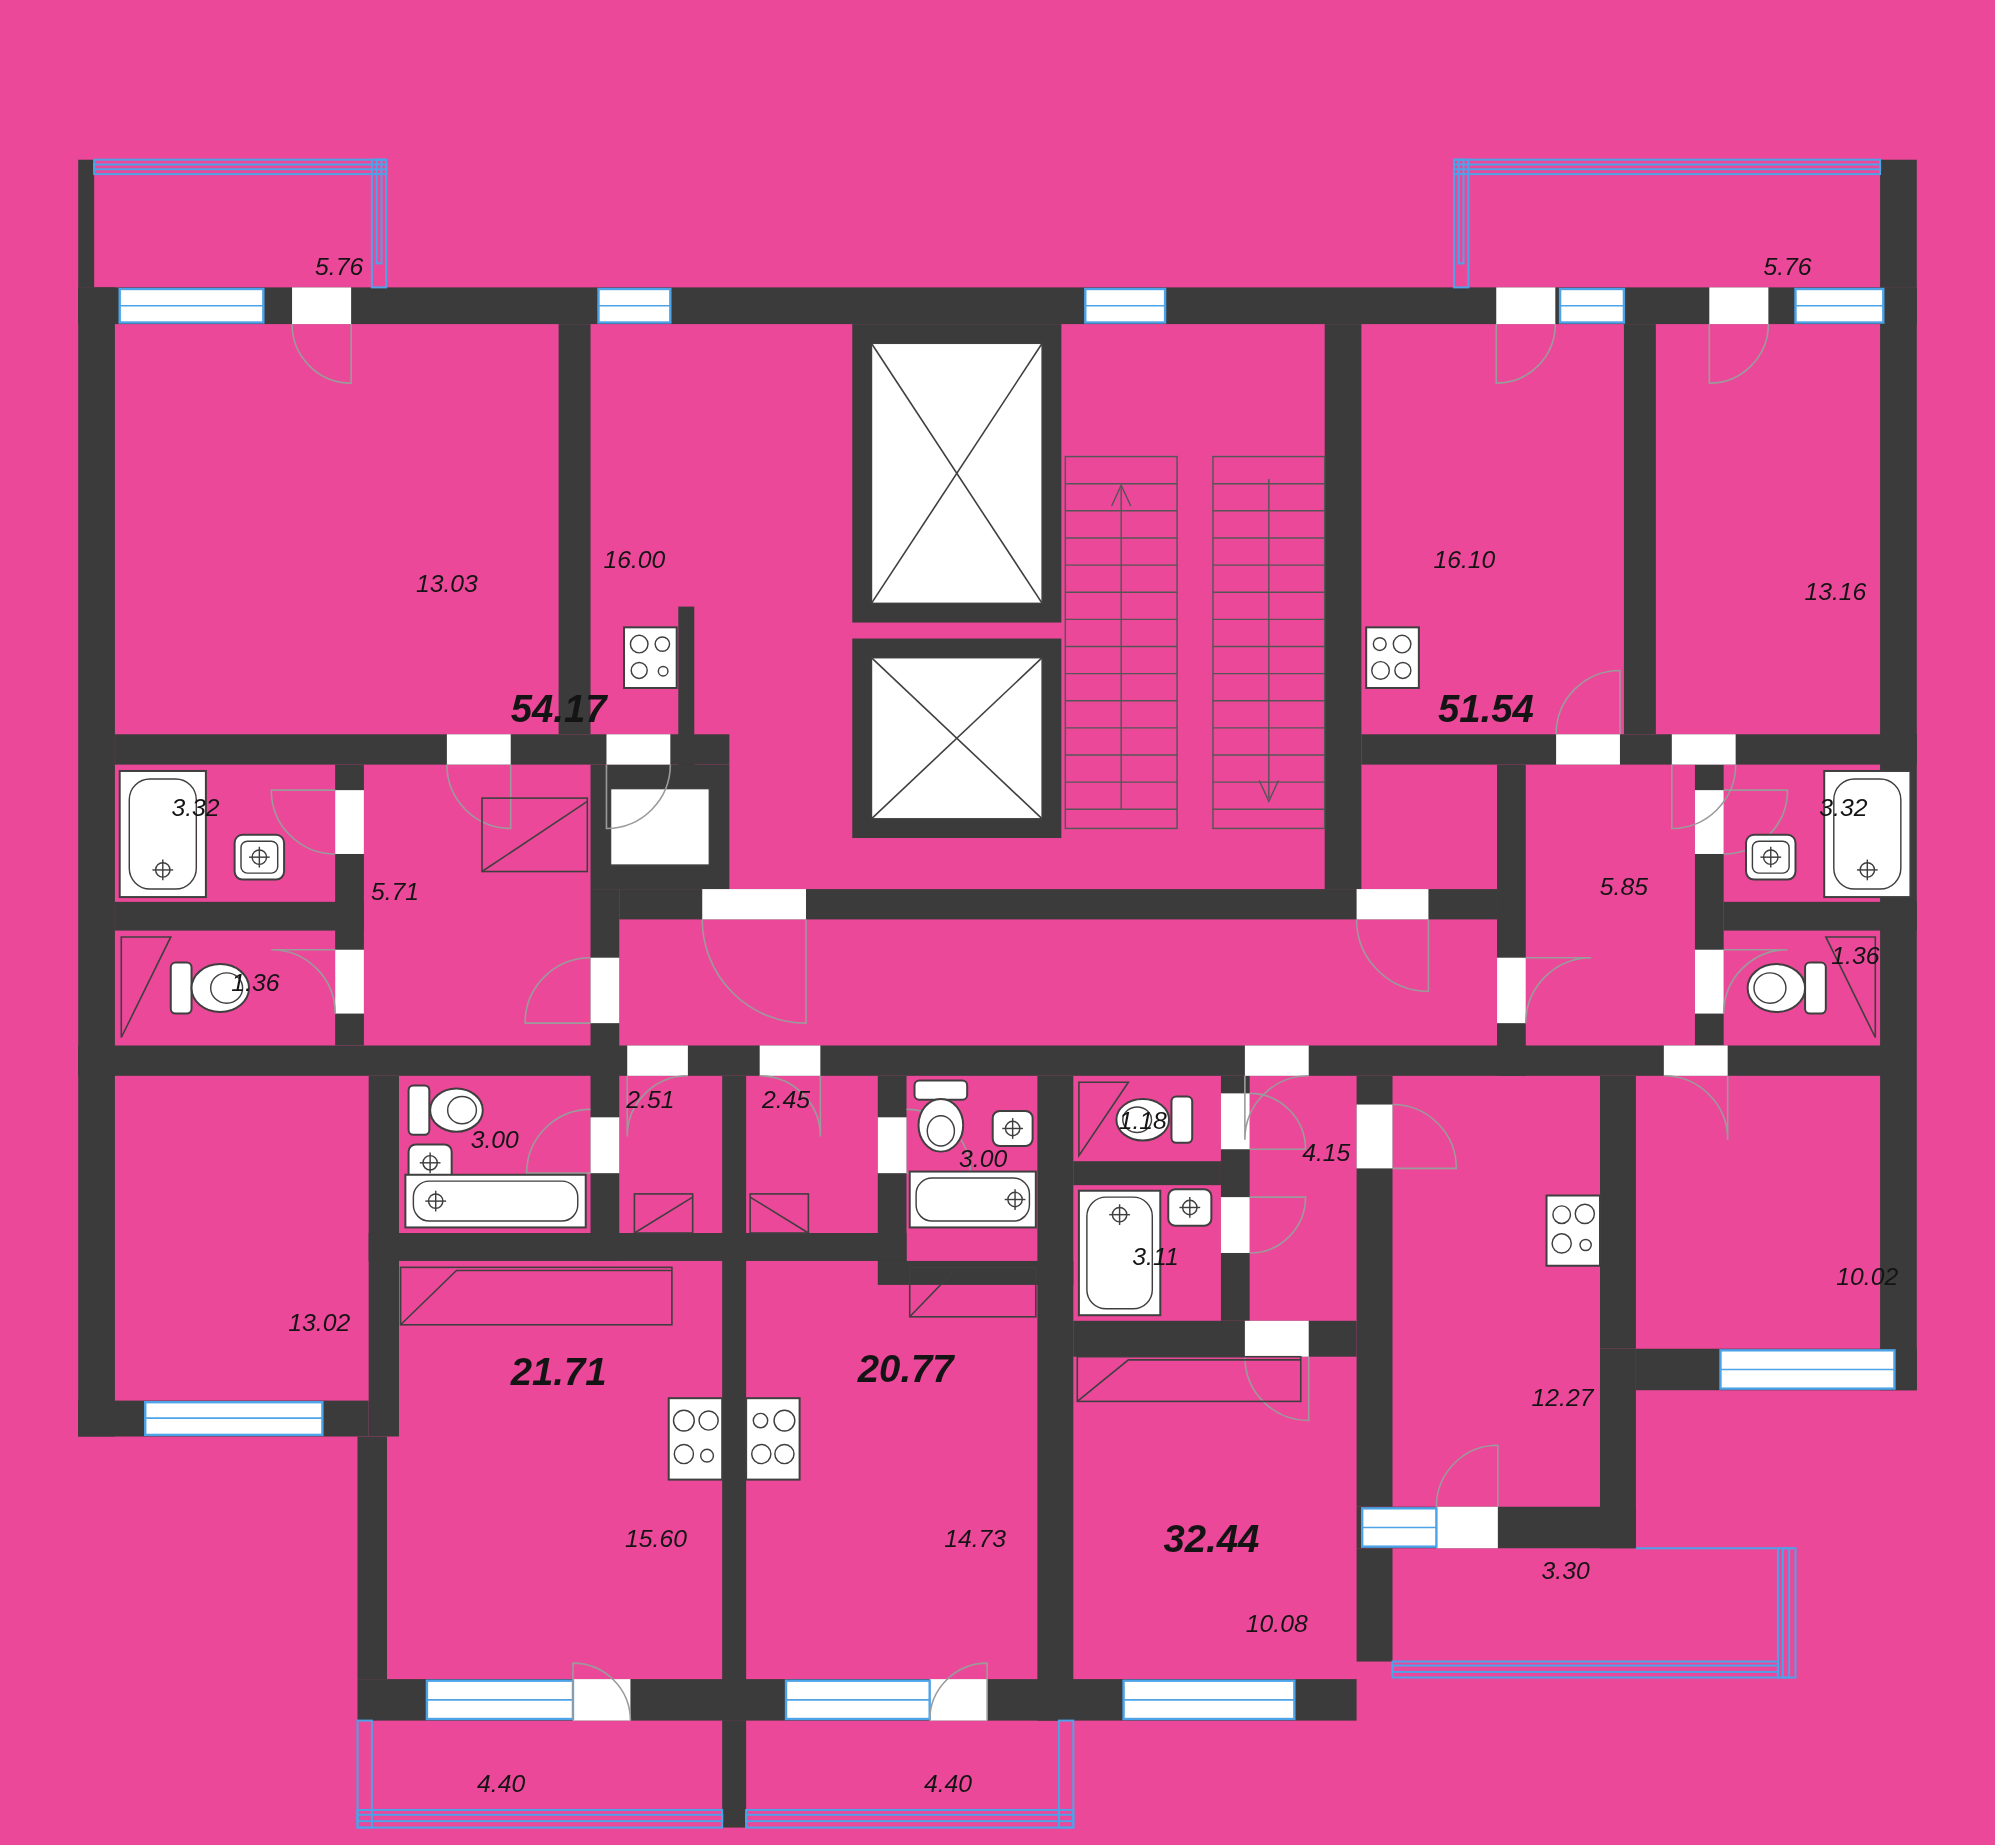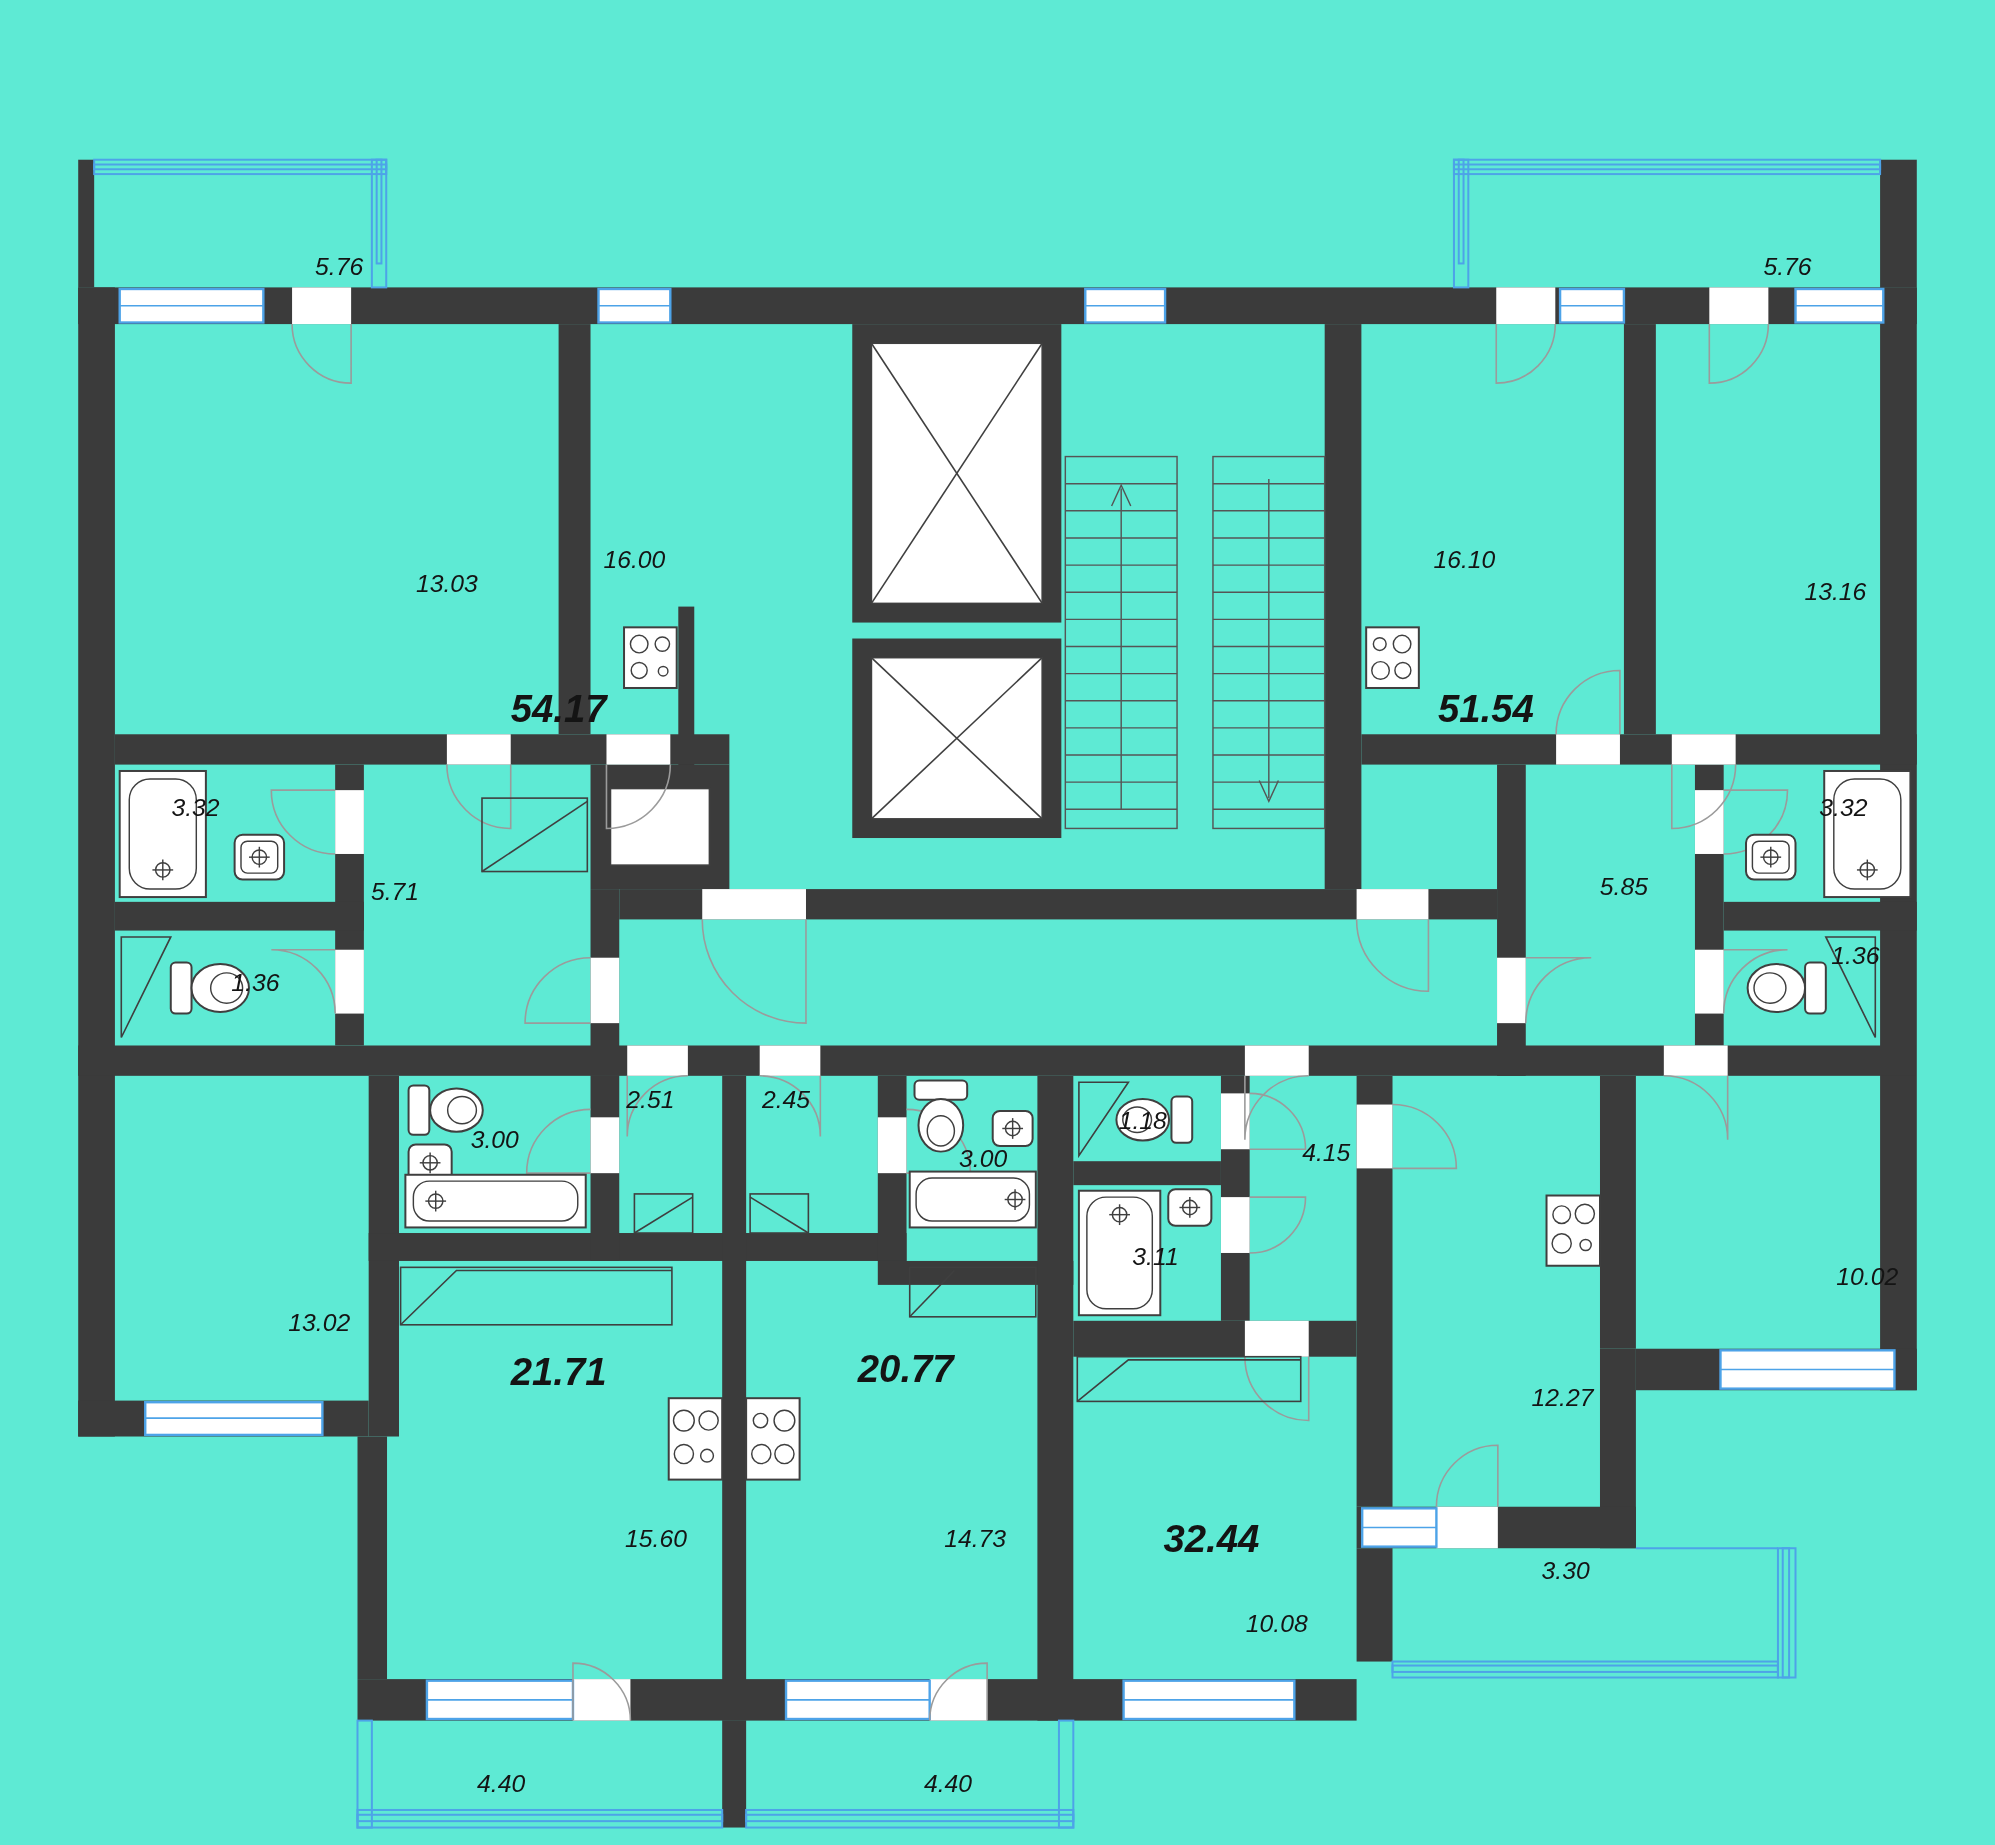--- a/index.html
+++ b/index.html
@@ -1,16 +1,16 @@
 <!DOCTYPE html>
 <html style="font-size:12.8px"><head>
 <meta charset="utf-8">
 <style>
   html,body{margin:0;padding:0;background:#ffffff;}
-  #stage{position:relative;width:1995px;height:1846px;background:#5eead4;overflow:hidden;
+  #stage{position:relative;width:1995px;height:1846px;background:#ec4899;overflow:hidden;
          font-family:"Liberation Sans", sans-serif;}
   svg{display:block}
   .wall{fill:#3b3b3b;stroke:none}
   .gap{fill:#ffffff;stroke:none}
   .win rect{fill:#ffffff;stroke:#4da3e8;stroke-width:3}
   .win line{stroke:#4da3e8;stroke-width:2}
   .balc rect{fill:none;stroke:#4da3e8;stroke-width:2.5}
   .arc{fill:none;stroke:#9b9b9b;stroke-width:2}
   .fix{fill:#ffffff;stroke:#3f3f3f;stroke-width:2.5}
   .fix2{fill:none;stroke:#3f3f3f;stroke-width:1.8}

